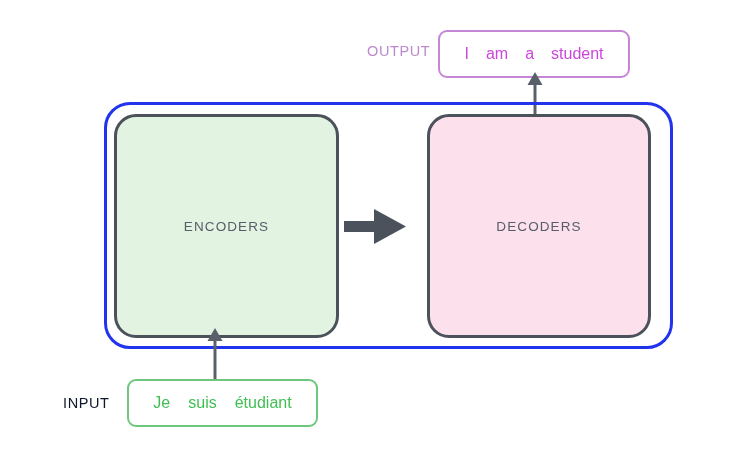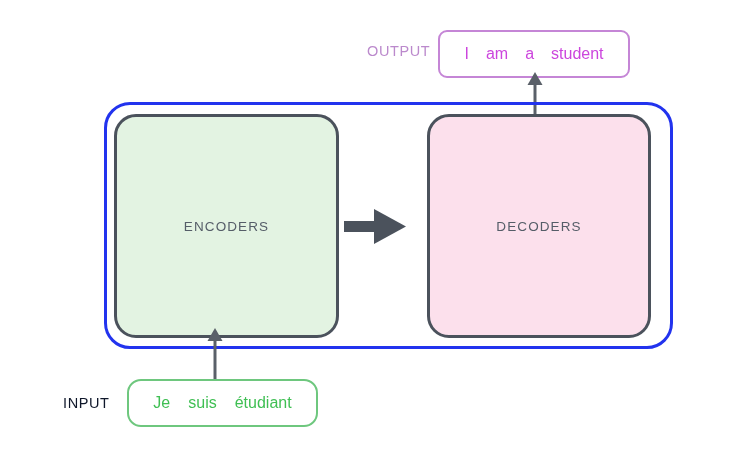--- a/index.html
+++ b/index.html
@@ -63,21 +63,21 @@
     white-space: nowrap;
   }
   .input-box {
     position: absolute;
     left: 127px;
     top: 379px;
     width: 191px;
     height: 48px;
     box-sizing: border-box;
     border: 2px solid #6ec77e;
-    border-radius: 14px;
+    border-radius: 9px;
     background: #ffffff;
     display: flex;
     align-items: center;
     justify-content: center;
   }
   .input-tokens {
     display: flex;
     align-items: baseline;
     gap: 18px;
     font-size: 16px;

